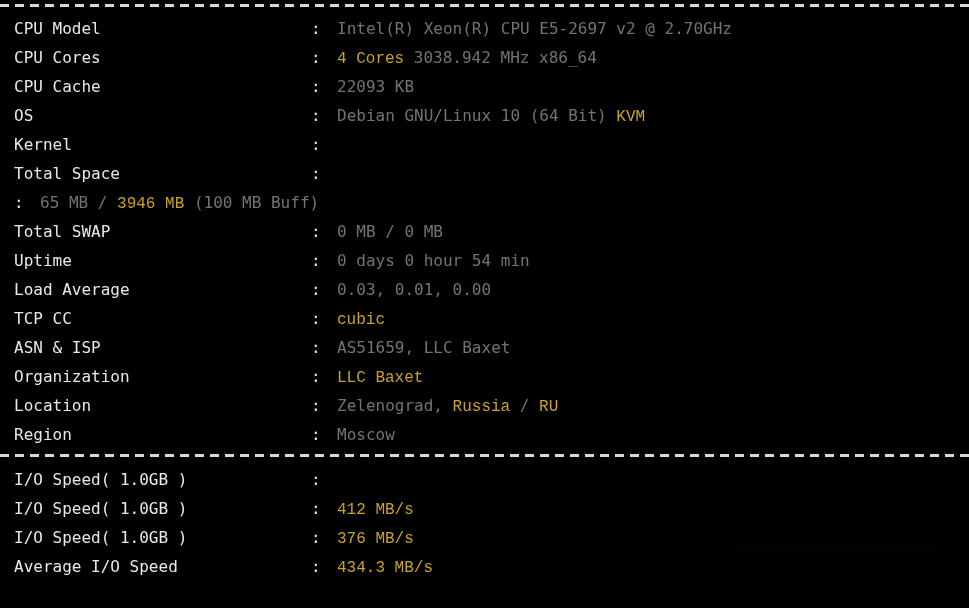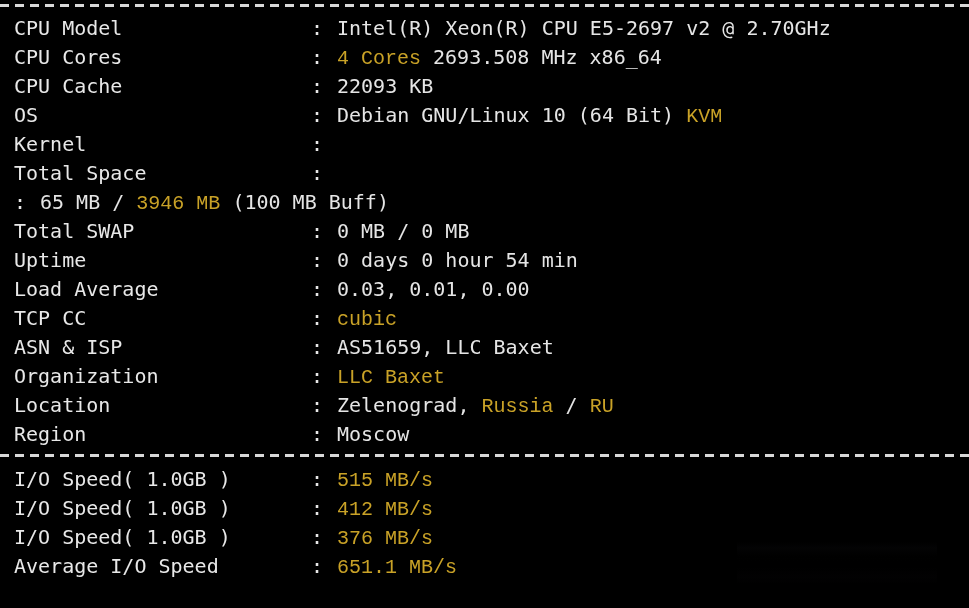--- a/index.html
+++ b/index.html
@@ -43,40 +43,40 @@
   }
   .block {
     padding-left: 14px;
   }
   .row {
     display: flex;
     align-items: baseline;
     height: 29px;
     line-height: 29px;
     white-space: pre;
-    font-size: 20px;
+    font-size: 16px;
     letter-spacing: 0px;
   }
   .label {
     color: #e8e8e8;
     width: 297px;
     flex: 0 0 297px;
     overflow: hidden;
   }
   .colon {
     color: #e8e8e8;
     flex: 0 0 auto;
     width: 26px;
   }
   .value {
     flex: 1 1 auto;
     overflow: hidden;
   }
   .c {
-    color: #e5e5e5;
+    color: #737373;
   }
   .y {
     color: #c9a227;
     font-family: Liberation Mono, monospace;
   }
   
   .ghost {
     position: absolute;
     left: 737px;
     top: 538px;
@@ -98,43 +98,43 @@
 </head>
 <body>
 
 <div class="terminal">
 
   <div class="sep sep-top"></div>
 
   <div class="block">
     <div id="system-rows">
         <div class="row"><span class="label">CPU Model</span><span class="colon">:</span><span class="value"><span class="c">Intel(R) Xeon(R) CPU E5-2697 v2 @ 2.70GHz</span></span></div>
-        <div class="row"><span class="label">CPU Cores</span><span class="colon">:</span><span class="value"><span class="y">4 Cores </span><span class="c">2693.508 MHz x86_64</span></span></div>
+        <div class="row"><span class="label">CPU Cores</span><span class="colon">:</span><span class="value"><span class="y">4 Cores </span><span class="c">3038.942 MHz x86_64</span></span></div>
         <div class="row"><span class="label">CPU Cache</span><span class="colon">:</span><span class="value"><span class="c">22093 KB</span></span></div>
         <div class="row"><span class="label">OS</span><span class="colon">:</span><span class="value"><span class="c">Debian GNU/Linux 10 (64 Bit) </span><span class="y">KVM</span></span></div>
         <div class="row"><span class="label">Kernel</span><span class="colon">:</span></div>
         <div class="row"><span class="label">Total Space</span><span class="colon">:</span></div>
         <div class="row"><span class="colon">:</span><span class="value"><span class="c">65 MB / </span><span class="y">3946 MB</span><span class="c"> (100 MB Buff)</span></span></div>
         <div class="row"><span class="label">Total SWAP</span><span class="colon">:</span><span class="value"><span class="c">0 MB / 0 MB</span></span></div>
         <div class="row"><span class="label">Uptime</span><span class="colon">:</span><span class="value"><span class="c">0 days 0 hour 54 min</span></span></div>
         <div class="row"><span class="label">Load Average</span><span class="colon">:</span><span class="value"><span class="c">0.03, 0.01, 0.00</span></span></div>
         <div class="row"><span class="label">TCP CC</span><span class="colon">:</span><span class="value"><span class="y">cubic</span></span></div>
         <div class="row"><span class="label">ASN &amp; ISP</span><span class="colon">:</span><span class="value"><span class="c">AS51659, LLC Baxet</span></span></div>
         <div class="row"><span class="label">Organization</span><span class="colon">:</span><span class="value"><span class="y">LLC Baxet</span></span></div>
         <div class="row"><span class="label">Location</span><span class="colon">:</span><span class="value"><span class="c">Zelenograd, </span><span class="y">Russia</span><span class="c"> / </span><span class="y">RU</span></span></div>
         <div class="row"><span class="label">Region</span><span class="colon">:</span><span class="value"><span class="c">Moscow</span></span></div>
       </div>
   </div>
 
   <div class="sep sep-mid"></div>
 
   <div class="block">
     <div id="io-rows">
-        <div class="row"><span class="label">I/O Speed( 1.0GB )</span><span class="colon">:</span><span class="value"><span class="y">515 MB/s</span></span></div>
+        <div class="row"><span class="label">I/O Speed( 1.0GB )</span><span class="colon">:</span></div>
         <div class="row"><span class="label">I/O Speed( 1.0GB )</span><span class="colon">:</span><span class="value"><span class="y">412 MB/s</span></span></div>
         <div class="row"><span class="label">I/O Speed( 1.0GB )</span><span class="colon">:</span><span class="value"><span class="y">376 MB/s</span></span></div>
-        <div class="row"><span class="label">Average I/O Speed</span><span class="colon">:</span><span class="value"><span class="y">651.1 MB/s</span></span></div>
+        <div class="row"><span class="label">Average I/O Speed</span><span class="colon">:</span><span class="value"><span class="y">434.3 MB/s</span></span></div>
       </div>
   </div>
 
   <div class="ghost"></div>
 
 </div>
 
 </body></html>

